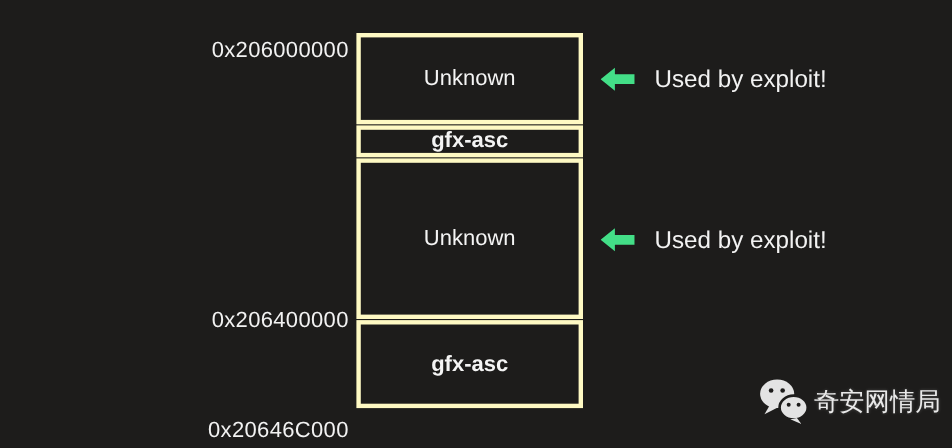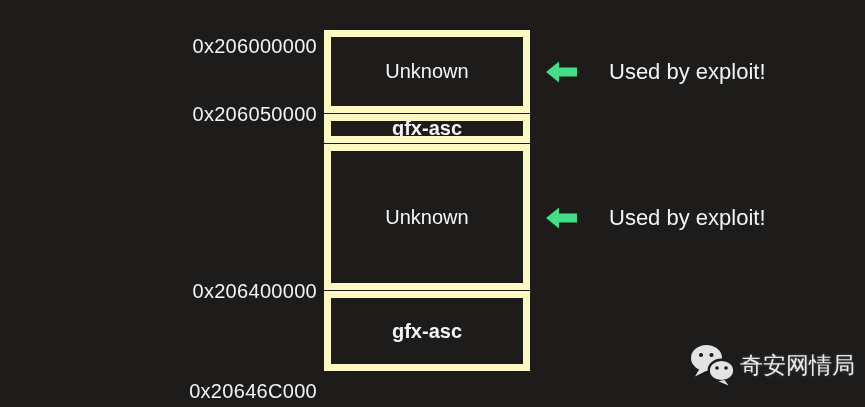--- a/index.html
+++ b/index.html
@@ -37,38 +37,38 @@
     position: absolute;
     left: 324px;
     top: 30px;
     width: 206px;
     display: flex;
     flex-direction: column;
     gap: 1px;
   }
   .region {
     box-sizing: border-box;
-    border: 7px solid #fef9c3;
+    border: 4px solid #fef9c3;
     display: flex;
     align-items: center;
     justify-content: center;
     color: #f4f4f4;
     font-size: 20px;
   }
   .region.r1 { height: 83px; }
   .region.r2 { height: 29px; font-weight: bold; }
   .region.r3 { height: 146px; }
   .region.r4 { height: 80px; font-weight: bold; }
   
   .annotation {
     position: absolute;
     left: 546px;
     display: flex;
     align-items: center;
-    gap: 32px;
+    gap: 18px;
     height: 30px;
   }
   .annotation .arrow-icon {
     width: 31px;
     height: 22px;
     flex: 0 0 auto;
     display: block;
   }
   .annotation .ann-text {
     color: #f2f2f2;
@@ -97,21 +97,20 @@
     white-space: nowrap;
     text-shadow: 0 0 3px rgba(255,255,255,0.25);
   }
 </style>
 </head>
 <body>
 
 <div class="stage">
 
   <div class="addr" style="top:34px">0x206000000</div>
-  <div class="addr" style="top:102px">0x206050000</div>
   <div class="addr" style="top:279px">0x206400000</div>
   <div class="addr" style="top:379px">0x20646C000</div>
 
   <div class="membox">
     <div class="region r1">
       <span>Unknown</span>
     </div>
     <div class="region r2">
       <span>gfx-asc</span>
     </div>

